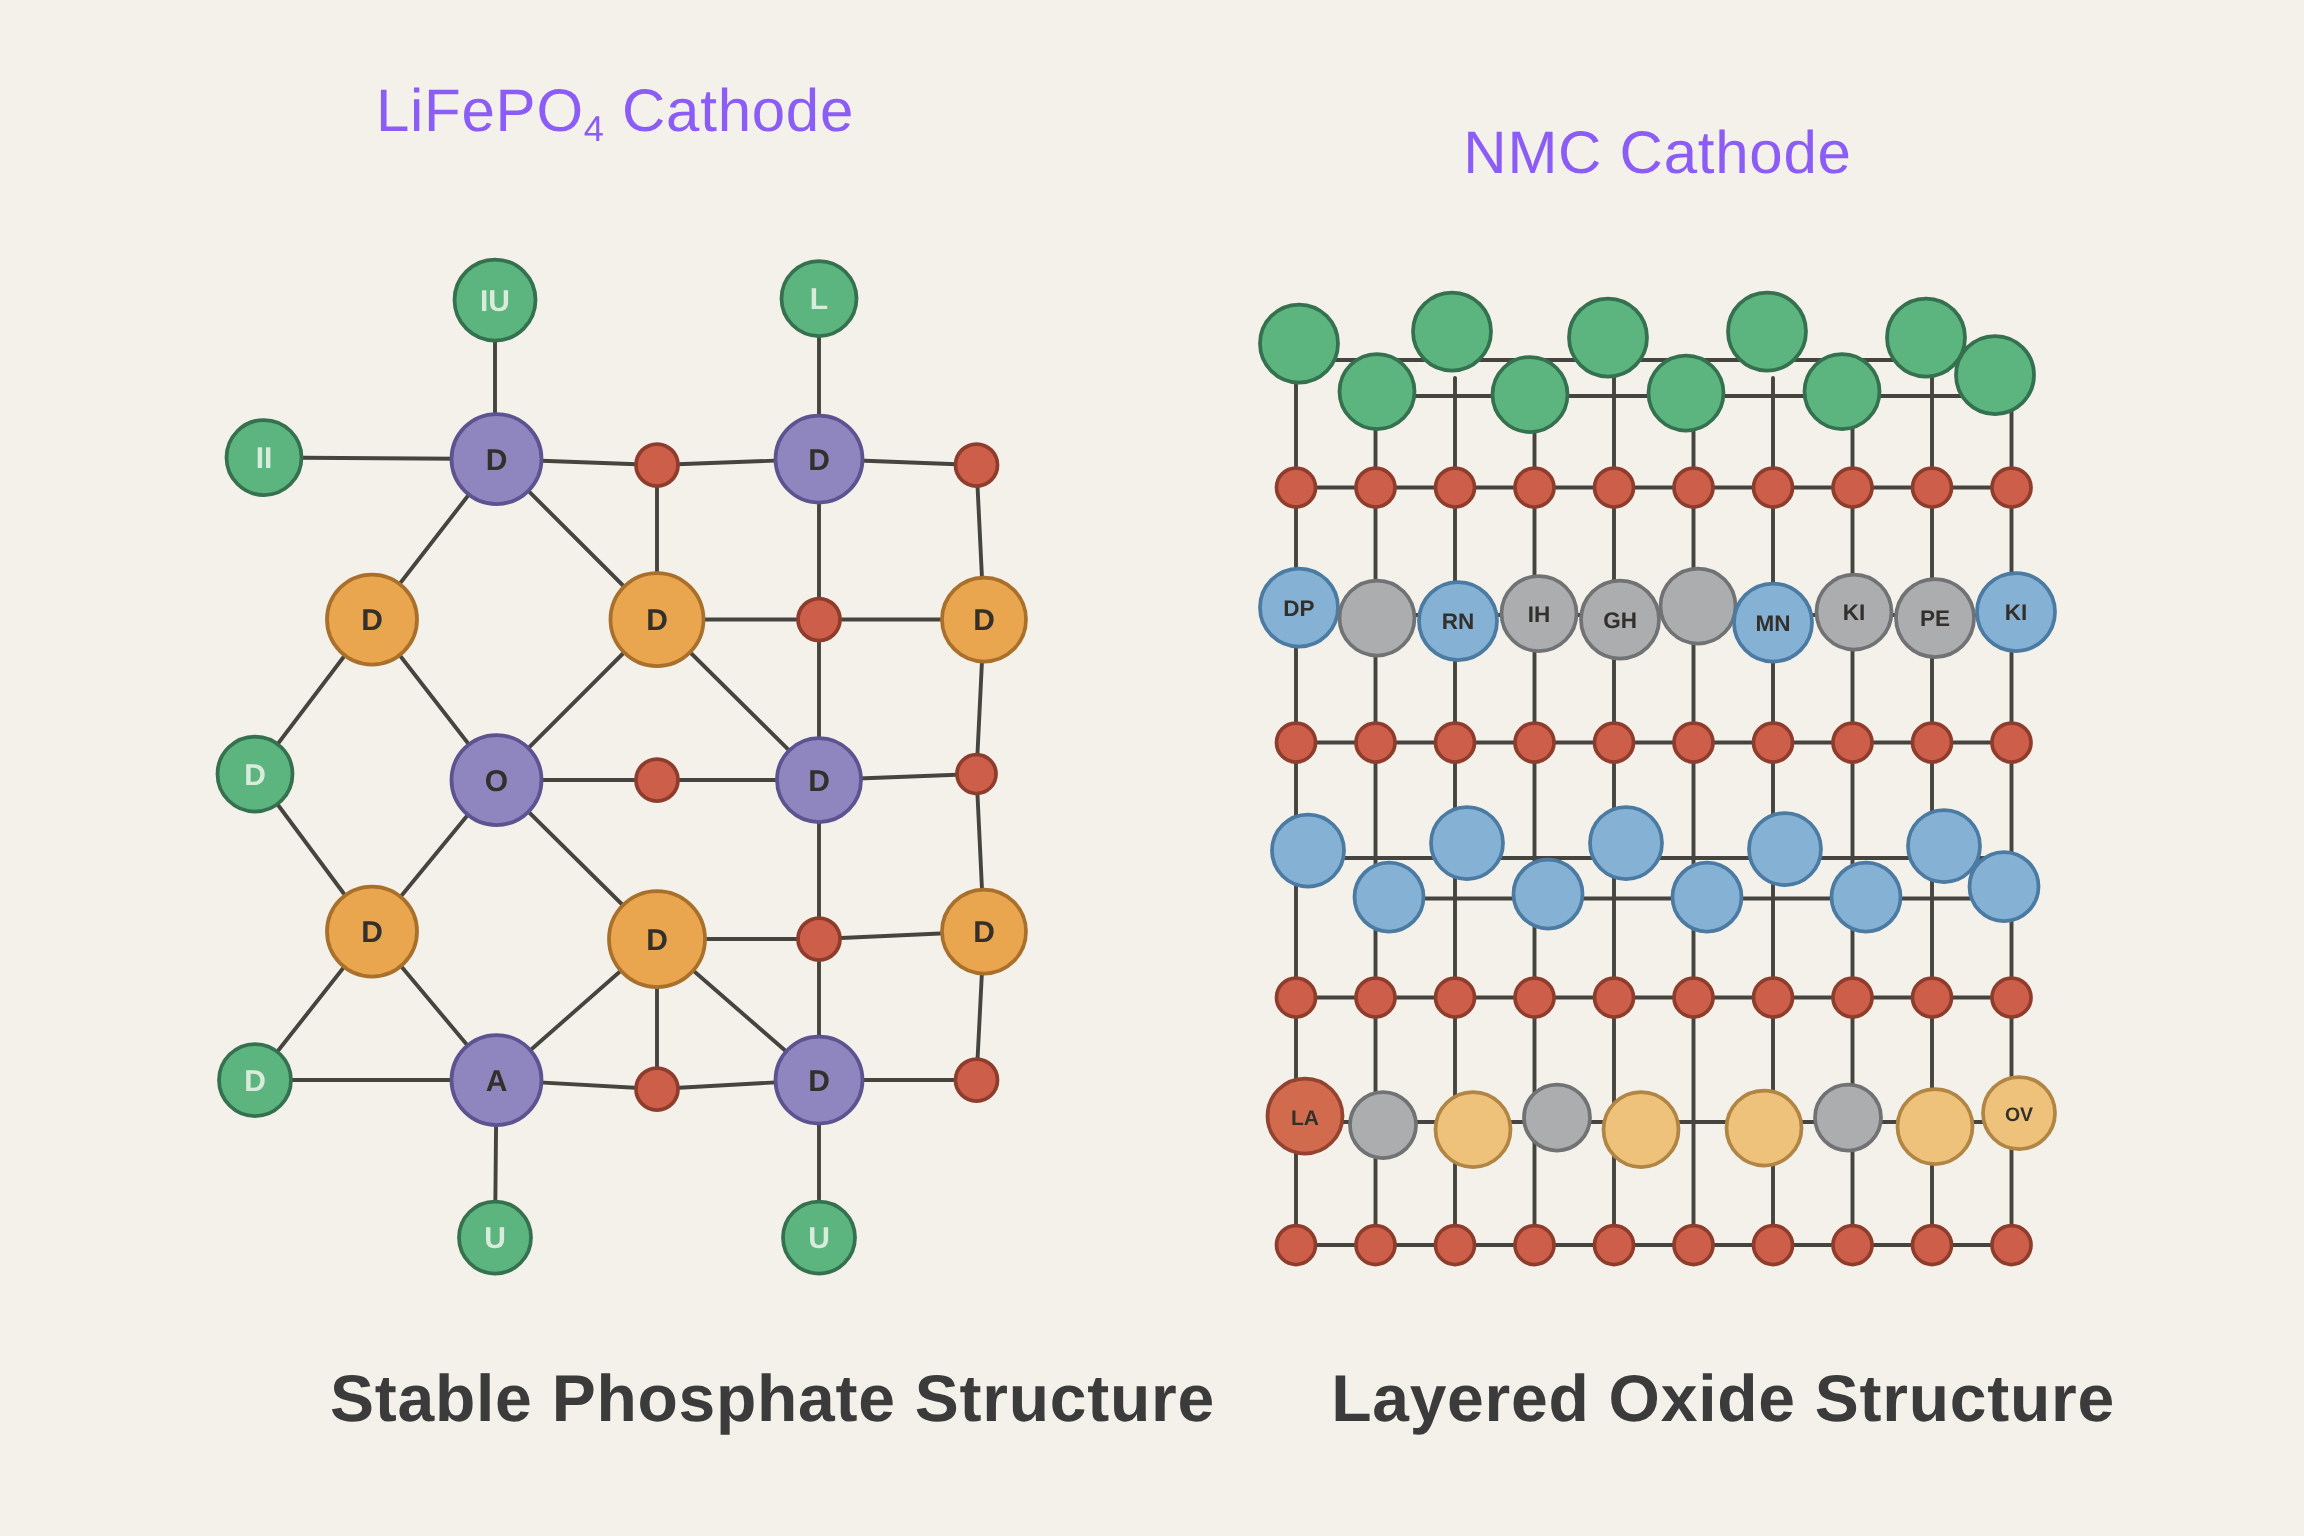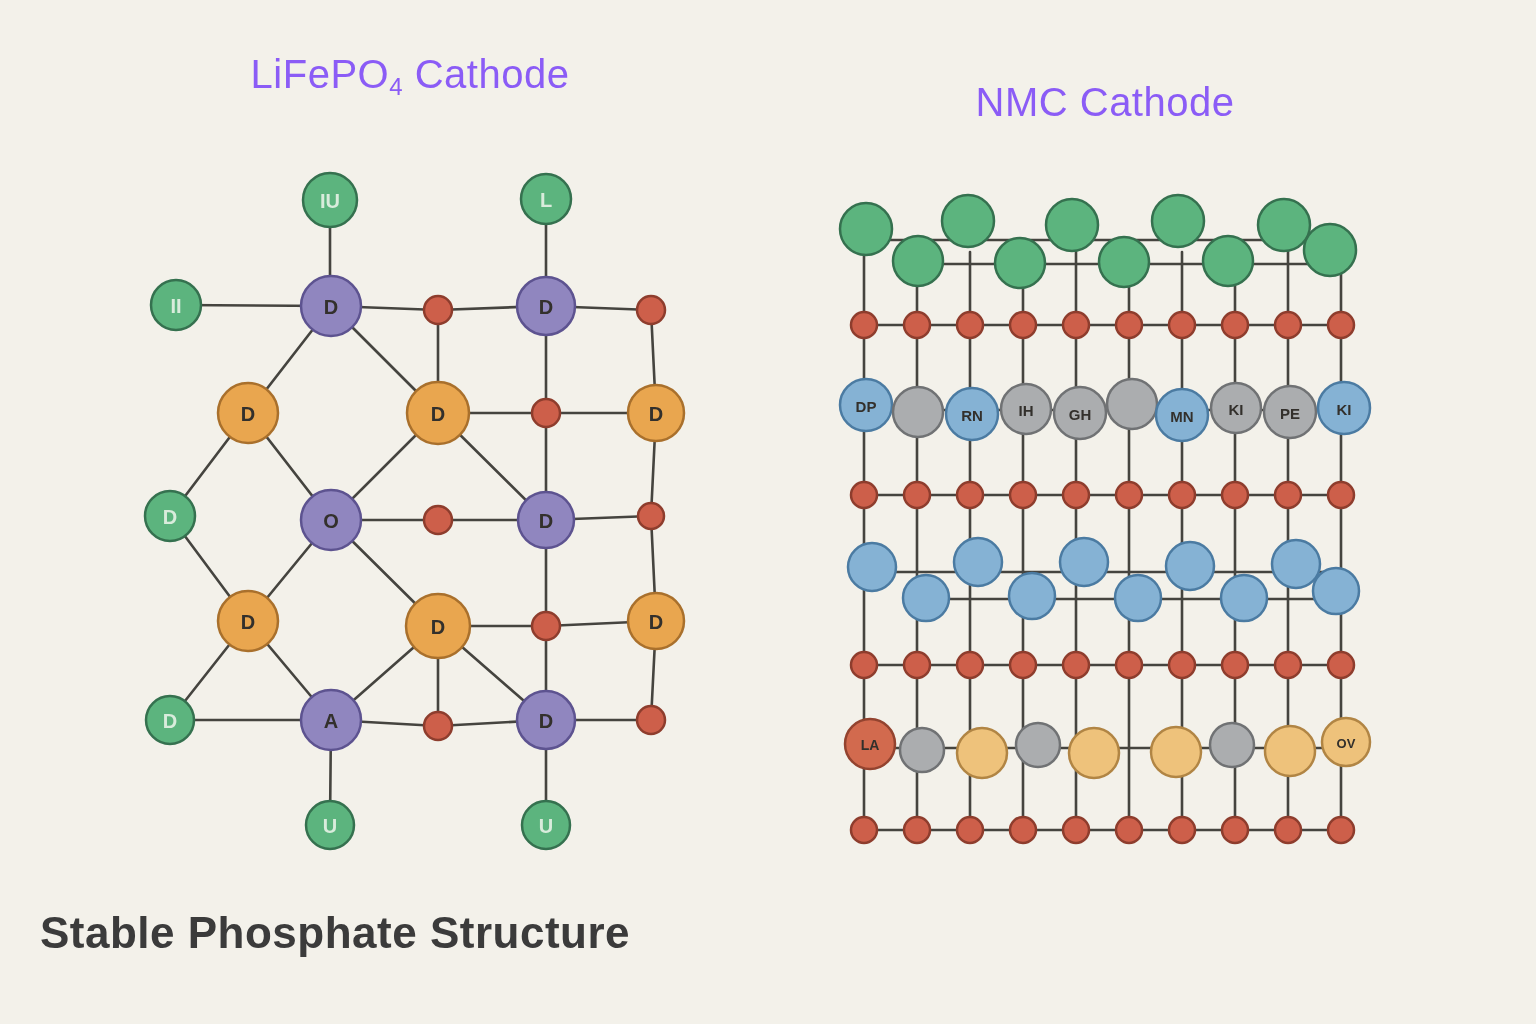--- a/index.html
+++ b/index.html
@@ -9,21 +9,21 @@
   }
   .stage{position:relative;width:1536px;height:1024px;}
   .title{
     position:absolute;text-align:center;font-weight:400;
     font-size:40px;color:#8b5cf6;letter-spacing:0.5px;
   }
   .left-title{top:52px;left:0;width:820px;}
   .right-title{top:52px;left:840px;width:530px;margin-top:28px;}
   .sub{font-size:0.6em;vertical-align:-0.28em;}
   .caption{
-    position:absolute;text-align:left;font-weight:700;
+    position:absolute;text-align:right;font-weight:700;
     font-size:44px;color:#3b3b3b;letter-spacing:0.5px;
   }
   .left-caption{top:908px;left:40px;width:770px;}
   .right-caption{top:908px;left:830px;width:580px;}
   svg{position:absolute;top:0;left:0;}
   svg text{font-family:"Liberation Sans","DejaVu Sans",sans-serif;}
 </style>
 </head>
 <body style="background: rgb(243, 241, 234);">
 
@@ -290,14 +290,15 @@
       <circle cx="1076" cy="830" r="13" fill="#cd5f4a" stroke="#8e3d2d" stroke-width="2.5"></circle>
       <circle cx="1129" cy="830" r="13" fill="#cd5f4a" stroke="#8e3d2d" stroke-width="2.5"></circle>
       <circle cx="1182" cy="830" r="13" fill="#cd5f4a" stroke="#8e3d2d" stroke-width="2.5"></circle>
       <circle cx="1235" cy="830" r="13" fill="#cd5f4a" stroke="#8e3d2d" stroke-width="2.5"></circle>
       <circle cx="1288" cy="830" r="13" fill="#cd5f4a" stroke="#8e3d2d" stroke-width="2.5"></circle>
       <circle cx="1341" cy="830" r="13" fill="#cd5f4a" stroke="#8e3d2d" stroke-width="2.5"></circle>
     </svg>
 
   <div class="caption left-caption">Stable Phosphate Structure</div>
 
+  <div class="caption right-caption">Layered Oxide Structure</div>
 
 </div>
 
 </body></html>

